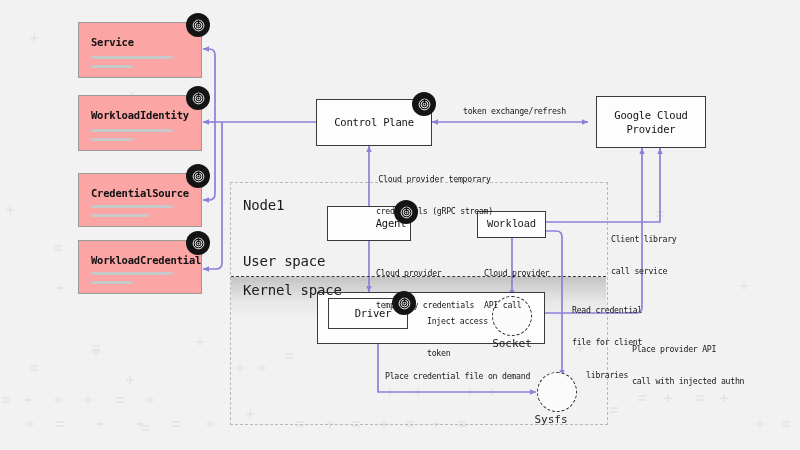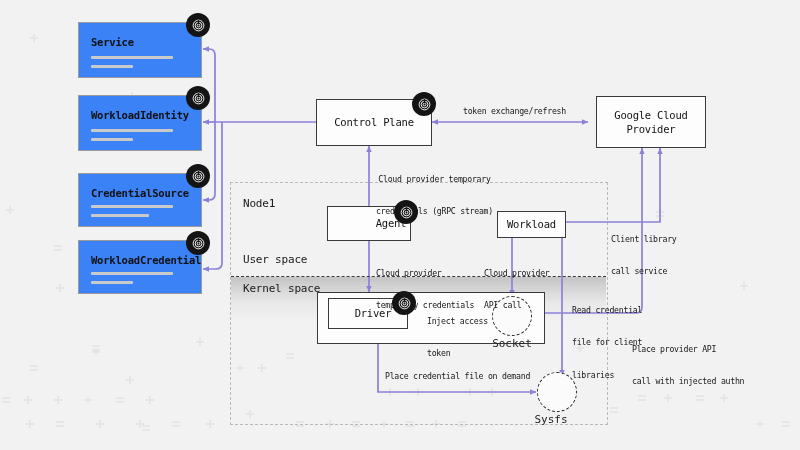--- a/index.html
+++ b/index.html
@@ -25,21 +25,21 @@
     pointer-events: none;
   }
   #nodes {
     position: absolute; inset: 0;
     z-index: 3;
   }
 
   
   .card {
     position: absolute;
-    background: #3b82f6;
+    background: #fca5a5;
     border: 1px solid #9a9a9a;
     box-sizing: border-box;
   }
   .card-title {
     position: absolute;
     left: 12px; top: 13px;
     font-size: 10.5px;
     font-weight: 700;
     color: #111;
     letter-spacing: -0.2px;
@@ -103,21 +103,21 @@
   }
   #space-divider {
     position: absolute;
     left: 231px; top: 276px;
     width: 375px;
     border-top: 1.5px dashed #3a3a3a;
     z-index: 2;
   }
   .zone-label {
     position: absolute;
-    font-size: 11px;
+    font-size: 14px;
     color: #1a1a1a;
     letter-spacing: -0.2px;
     white-space: nowrap;
     z-index: 4;
   }
 
   
   .dcircle {
     position: absolute;
     width: 40px; height: 40px;
@@ -338,21 +338,21 @@
     </div>
     <div class="fp" style="left:394px; top:200px;">
       <svg width="15" height="15" viewBox="0 0 24 24" fill="none" stroke="#ffffff" stroke-width="1.5">
         <circle cx="12" cy="12" r="2.2"></circle>
           <circle cx="12" cy="12" r="5.4"></circle>
           <circle cx="12" cy="12" r="8.6"></circle>
         <path d="M12 3.4 L12 9.8" stroke="#141414" stroke-width="2.6"></path>
       </svg>
     </div>
 
-    <div class="box strong" style="left:497px; top:211px; width:69px; height:27px;">
+    <div class="box strong" style="left:477px; top:211px; width:69px; height:27px;font-family:Liberation Mono, monospace;">
       <span>Workload</span>
     </div>
 
     <div class="box" style="left:317px; top:292px; width:228px; height:52px; background:#fdfdfd; border-color:#3a3a3a;"></div>
     <div class="box strong" style="left:328px; top:298px; width:80px; height:31px;padding-left:10px;">
       <span>Driver</span>
     </div>
     <div class="fp" style="left:392px; top:291px;">
       <svg width="15" height="15" viewBox="0 0 24 24" fill="none" stroke="#ffffff" stroke-width="1.5">
         <circle cx="12" cy="12" r="2.2"></circle>
@@ -383,21 +383,21 @@
     <div class="elabel" style="left:484px; top:246px;">
       <div>Cloud provider</div>
       <div>API call</div>
     </div>
 
     <div class="elabel" style="left:611px; top:212px;">
       <div>Client library</div>
       <div>call service</div>
     </div>
 
-    <div class="elabel" style="left:572px; top:283px;">
+    <div class="elabel" style="left:572px; top:283px;text-align:center;">
       <div>Read credential</div>
       <div>file for client</div>
       <div>libraries</div>
     </div>
 
     <div class="elabel" style="left:427px; top:294px;">
       <div>Inject access</div>
       <div>token</div>
     </div>
 

